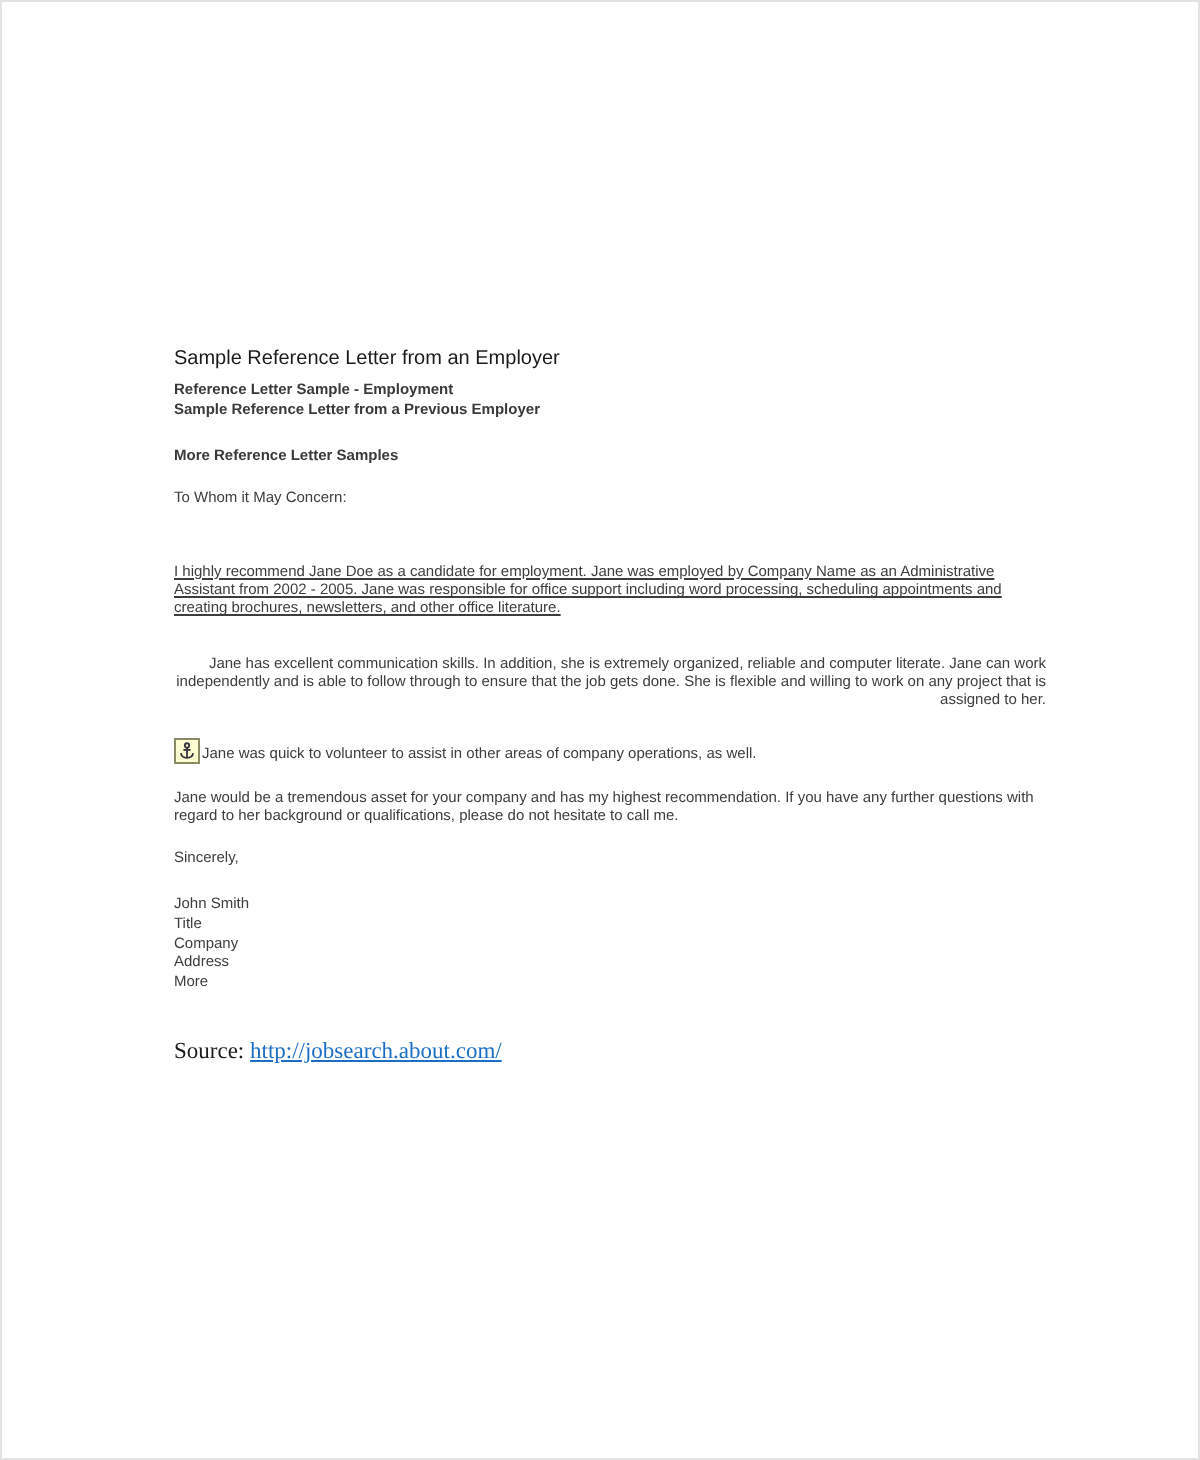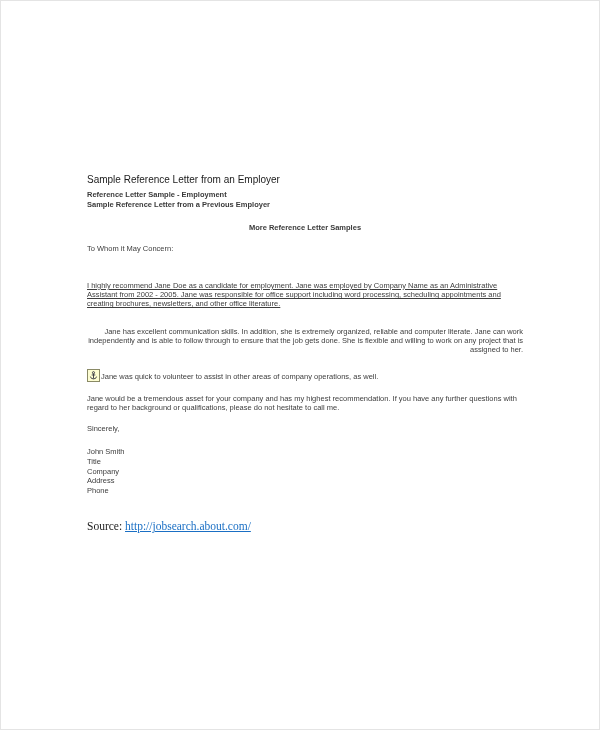--- a/index.html
+++ b/index.html
@@ -30,21 +30,21 @@
     line-height: 12px;
     margin: 0;
   }
   .bold-line {
     font-size: 7.5px;
     font-weight: bold;
     color: #3a3a3a;
     line-height: 9.5px;
   }
   .subhead { margin-top: 4px; }
-  .more { margin-top: 14px; text-align: center; }
+  .more { margin-top: 14px; }
   .para {
     font-size: 7.5px;
     color: #3d3d3d;
     line-height: 9.3px;
     margin: 0;
   }
   .salutation { margin-top: 11px; }
   .p1 { margin-top: 28px; text-decoration: underline; }
   .p2 { margin-top: 18px; text-align: right; }
   .icon-line {
@@ -117,21 +117,21 @@
 
     <p class="para p4">Jane would be a tremendous asset for your company and has my highest recommendation. If you have any further questions with regard to her background or qualifications, please do not hesitate to call me.</p>
 
     <p class="para signoff">Sincerely,</p>
 
     <div class="signature">
       <div>John Smith</div>
       <div>Title</div>
       <div>Company</div>
       <div>Address</div>
-      <div>Phone</div>
+      <div>More</div>
     </div>
 
     <p class="source">
       <span>Source:</span>
       <a href="#" style="color: rgb(26, 111, 196);">http://jobsearch.about.com/</a>
     </p>
 
   </div>
 </div>
 

